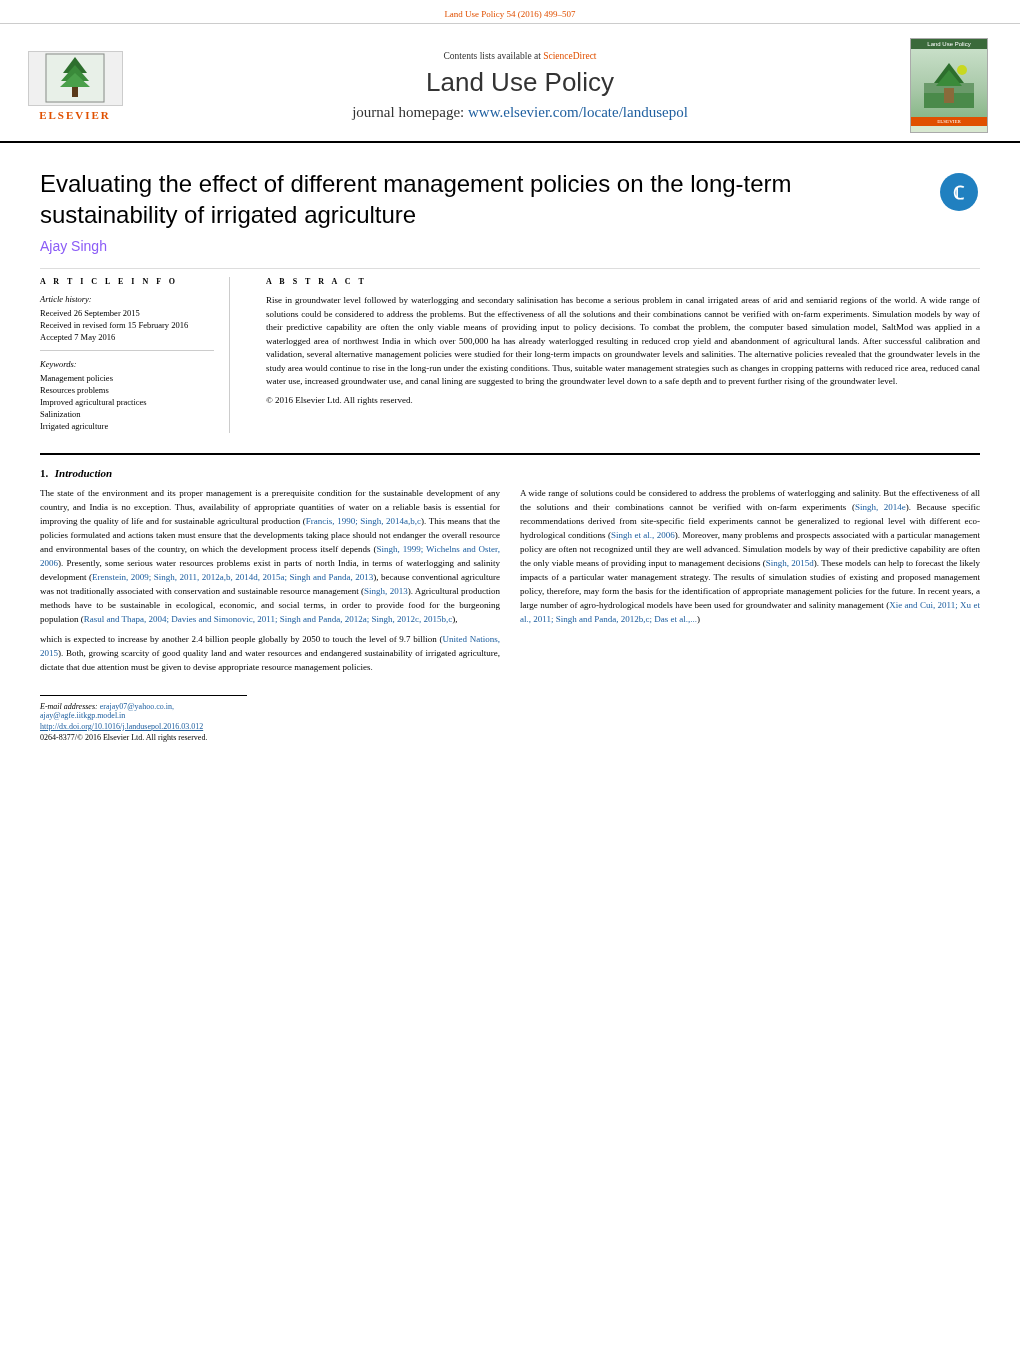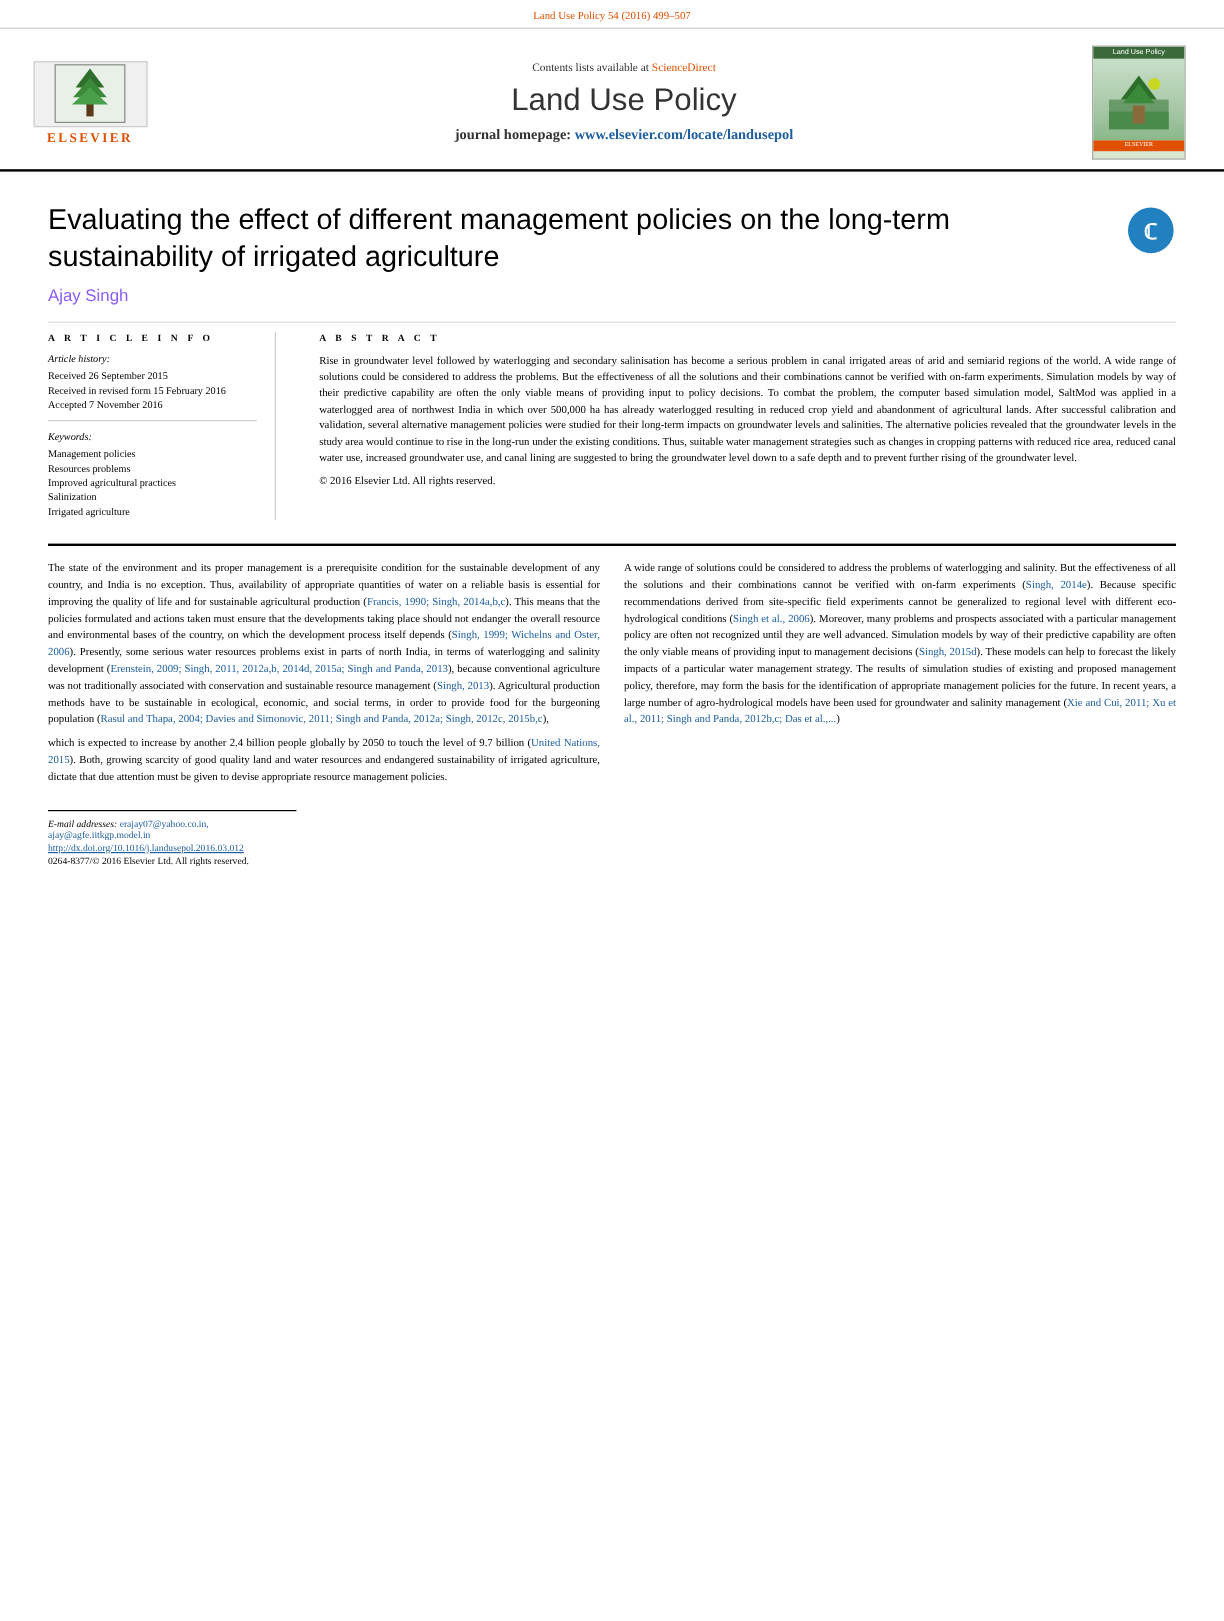--- a/index.html
+++ b/index.html
@@ -80,23 +80,22 @@
       text-decoration: none;
     }
     .journal-title-main {
       font-size: 26px;
       font-weight: normal;
       color: #333;
       margin-bottom: 6px;
       font-family: Arial, sans-serif;
     }
     .journal-homepage {
-      font-size: 12px;
+      font-size: 15px;
       color: #333;
-      font-weight: bold;
     }
     .journal-homepage a {
       color: #2060a0;
       text-decoration: none;
     }
 
     .journal-cover {
       width: 80px;
     }
     .cover-img {
@@ -376,41 +375,45 @@
     </div>
 
     <div class="two-columns">
 
       <div class="left-col article-info">
         <div class="section-heading">A R T I C L E   I N F O</div>
 
         <div class="subsection-heading">Article history:</div>
         <div class="date-text">Received 26 September 2015</div>
         <div class="date-text">Received in revised form 15 February 2016</div>
-        <div class="date-text">Accepted 7 November 2016</div>
+        <div class="date-text">Accepted 7 May 2016</div>
 
         <hr class="divider-line">
 
         <div class="subsection-heading">Keywords:</div>
         <div class="keyword-item">Management policies</div>
         <div class="keyword-item">Resources problems</div>
         <div class="keyword-item">Improved agricultural practices</div>
         <div class="keyword-item">Salinization</div>
         <div class="keyword-item">Irrigated agriculture</div>
       </div>
 
       <div class="right-col abstract-section">
         <div class="section-heading">A B S T R A C T</div>
         <div class="abstract-text">Rise in groundwater level followed by waterlogging and secondary salinisation has become a serious problem in canal irrigated areas of arid and semiarid regions of the world. A wide range of solutions could be considered to address the problems. But the effectiveness of all the solutions and their combinations cannot be verified with on-farm experiments. Simulation models by way of their predictive capability are often the only viable means of providing input to policy decisions. To combat the problem, the computer based simulation model, SaltMod was applied in a waterlogged area of northwest India in which over 500,000 ha has already waterlogged resulting in reduced crop yield and abandonment of agricultural lands. After successful calibration and validation, several alternative management policies were studied for their long-term impacts on groundwater levels and salinities. The alternative policies revealed that the groundwater levels in the study area would continue to rise in the long-run under the existing conditions. Thus, suitable water management strategies such as changes in cropping patterns with reduced rice area, reduced canal water use, increased groundwater use, and canal lining are suggested to bring the groundwater level down to a safe depth and to prevent further rising of the groundwater level.</div>
         <div class="abstract-copyright">© 2016 Elsevier Ltd. All rights reserved.</div>
       </div>
 
     </div>
 
     <div class="main-text-section">
+      <div style="margin-bottom:8px;">
+        <span style="font-size:11px; font-weight:bold;">1.</span>
+        <span style="font-size:11px; font-weight:bold; margin-left:4px; font-style:italic;">Introduction</span>
+      </div>
 
       <div class="body-two-col">
 
         <div class="body-col">
           <p class="body-text">
             The state of the environment and its proper management is a prerequisite condition for the sustainable development of any country, and India is no exception. Thus, availability of appropriate quantities of water on a reliable basis is essential for improving the quality of life and for sustainable agricultural production (<span class="citation">Francis, 1990; Singh, 2014a,b,c</span>). This means that the policies formulated and actions taken must ensure that the developments taking place should not endanger the overall resource and environmental bases of the country, on which the development process itself depends (<span class="citation">Singh, 1999; Wichelns and Oster, 2006</span>). Presently, some serious water resources problems exist in parts of north India, in terms of waterlogging and salinity development (<span class="citation">Erenstein, 2009; Singh, 2011, 2012a,b, 2014d, 2015a; Singh and Panda, 2013</span>), because conventional agriculture was not traditionally associated with conservation and sustainable resource management (<span class="citation">Singh, 2013</span>). Agricultural production methods have to be sustainable in ecological, economic, and social terms, in order to provide food for the burgeoning population (<span class="citation">Rasul and Thapa, 2004; Davies and Simonovic, 2011; Singh and Panda, 2012a; Singh, 2012c, 2015b,c</span>),
           </p>
           <p class="body-text">
             which is expected to increase by another 2.4 billion people globally by 2050 to touch the level of 9.7 billion (<span class="citation">United Nations, 2015</span>). Both, growing scarcity of good quality land and water resources and endangered sustainability of irrigated agriculture, dictate that due attention must be given to devise appropriate resource management policies.
           </p>

